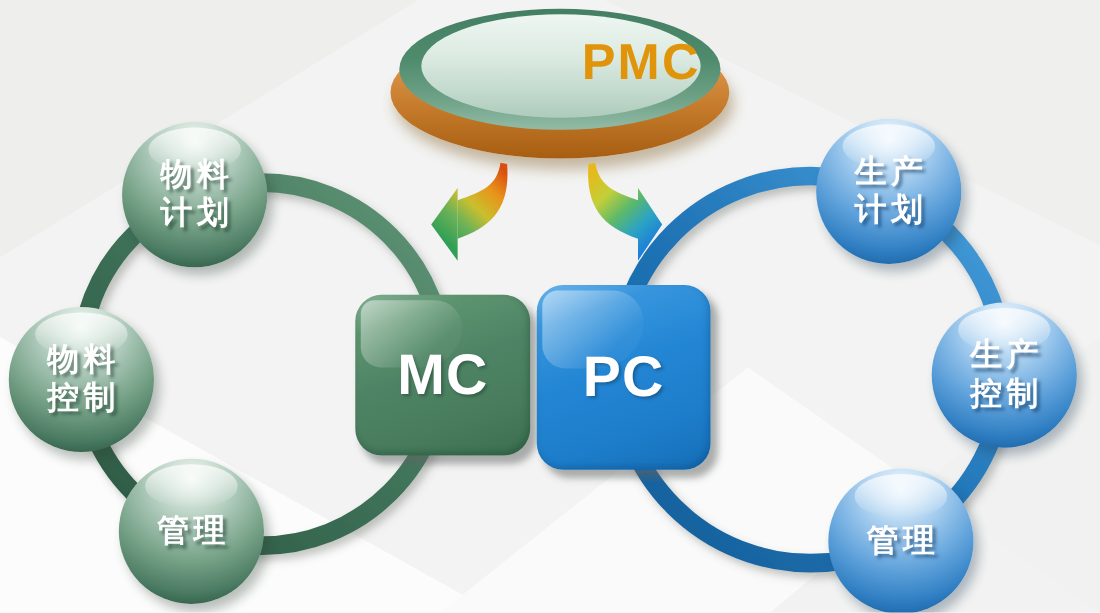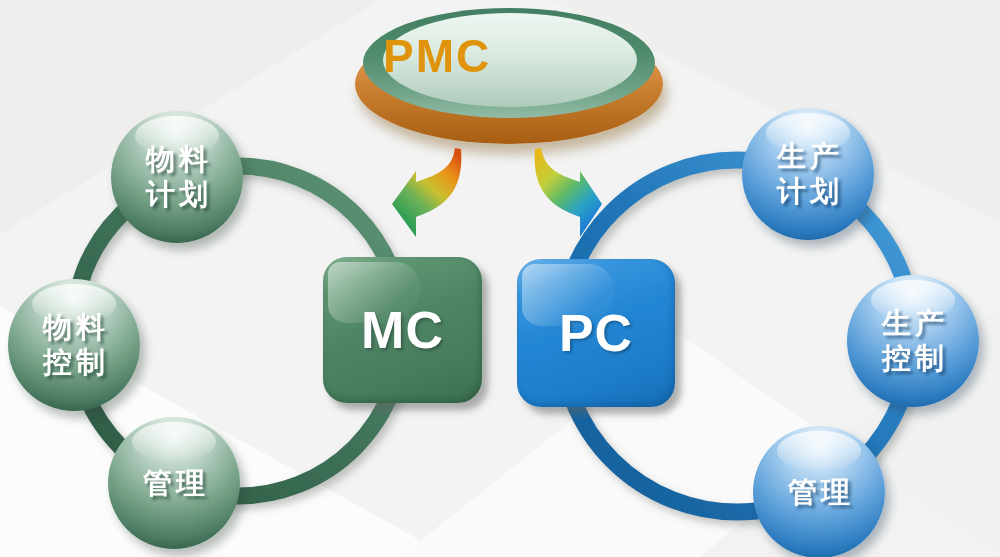--- a/index.html
+++ b/index.html
@@ -59,45 +59,45 @@
     color:#fff;font-weight:bold;font-size:52px;letter-spacing:1px;
     text-shadow:2px 2px 3px rgba(0,0,0,.28);
   }
   .hub::before{
     content:"";position:absolute;left:5px;top:5px;width:58%;height:42%;
     border-radius:20px 40px 60px 30px;
     background:linear-gradient(135deg,rgba(255,255,255,.5),rgba(255,255,255,.04) 72%);
     pointer-events:none;
   }
   .hub-mc{
-    left:323px;top:257px;width:159px;height:146px;
+    left:323px;top:268px;width:159px;height:146px;
     background:linear-gradient(160deg,#84b295 0%,#5d946f 18%,#4e8465 45%,#477b5c 75%,#3c6e50 100%);
     box-shadow:6px 7px 7px rgba(95,100,97,.5),inset -2px -3px 6px rgba(15,55,35,.3);
   }
   .hub-pc{
-    left:517px;top:259px;width:158px;height:148px;
+    left:488px;top:259px;width:158px;height:168px;
     background:linear-gradient(160deg,#6cb5ec 0%,#3795dd 18%,#2386d4 45%,#1d7dca 75%,#156db6 100%);
     box-shadow:6px 7px 7px rgba(95,100,97,.5),inset -2px -3px 6px rgba(8,60,105,.3);
   }
 
   
   .pmc{position:absolute;left:0;top:0;z-index:4;}
   .pmc-rim{
     position:absolute;left:355px;top:24px;width:308px;height:120px;border-radius:50%;
     background:linear-gradient(180deg,#ecb277 0%,#d98f43 35%,#c67c2c 60%,#a85e12 100%);
     box-shadow:4px 10px 12px rgba(125,88,30,.38);
   }
   .pmc-disc{
     position:absolute;left:363px;top:8px;width:292px;height:110px;border-radius:50%;
     background:linear-gradient(180deg,#447f63 0%,#4e8a6c 40%,#6fa287 75%,#92bba6 100%);
   }
   .pmc-face{
     position:absolute;left:383px;top:13px;width:254px;height:94px;border-radius:50%;
     background:linear-gradient(180deg,#eef6f1 0%,#dcebe2 40%,#c6dcd0 70%,#aecbbc 100%);
-    display:flex;align-items:center;justify-content:flex-start;
+    display:flex;align-items:center;justify-content:flex-end;
   }
   .pmc-label{
     font-size:46px;font-weight:bold;letter-spacing:2px;color:#e0940c;
     margin-top:-8px;
   }
 </style>
 </head>
 <body>
 
 <div id="canvas">

